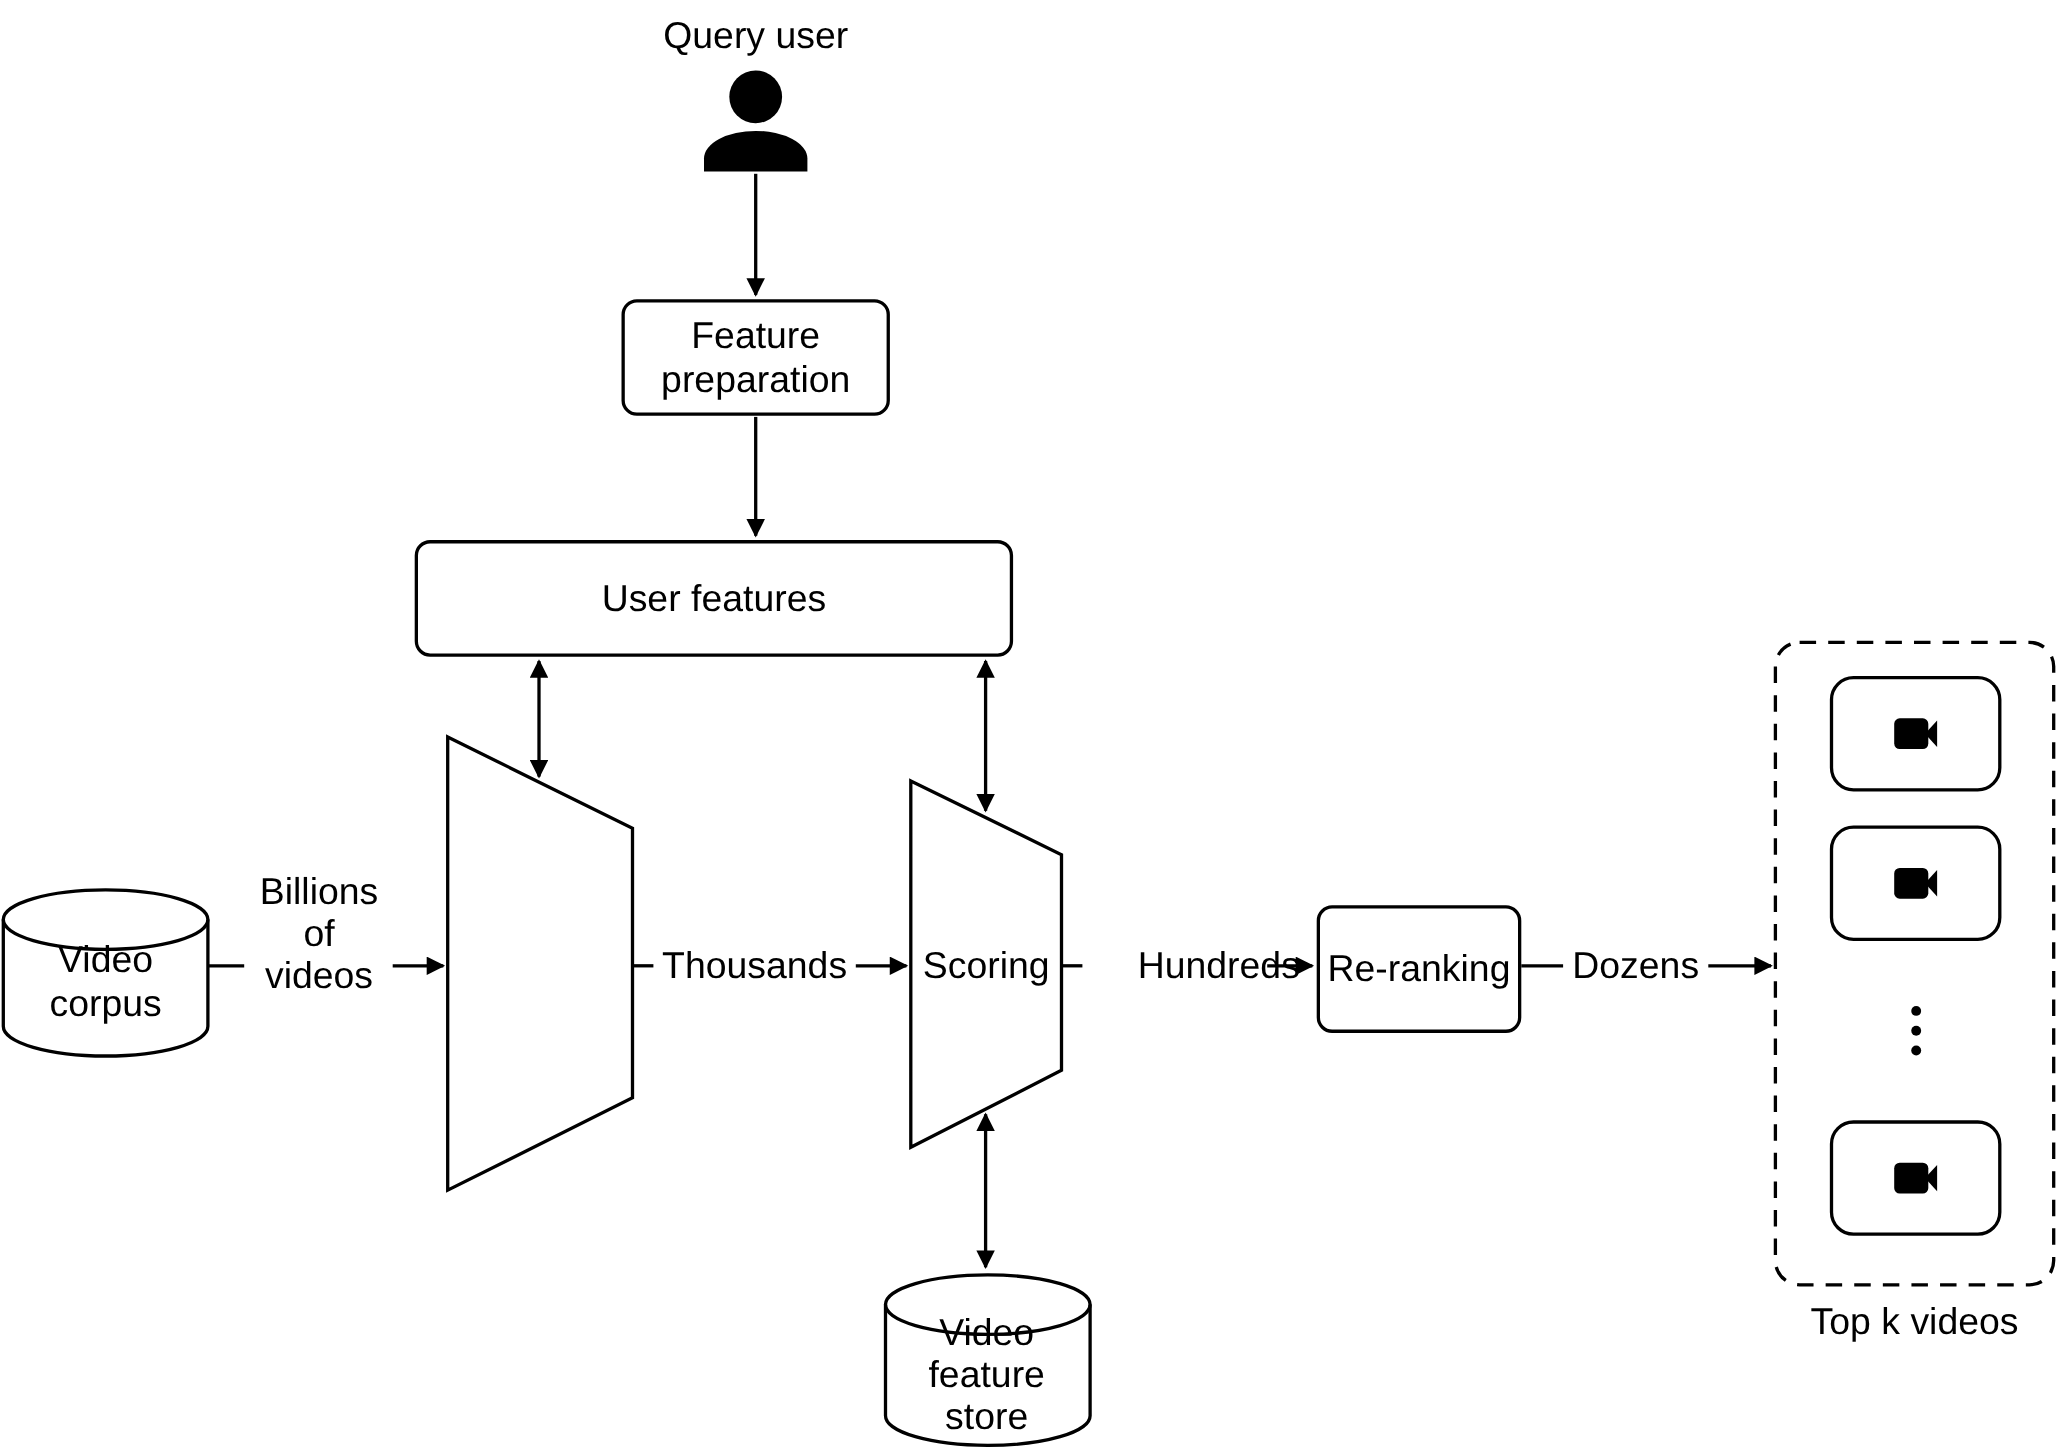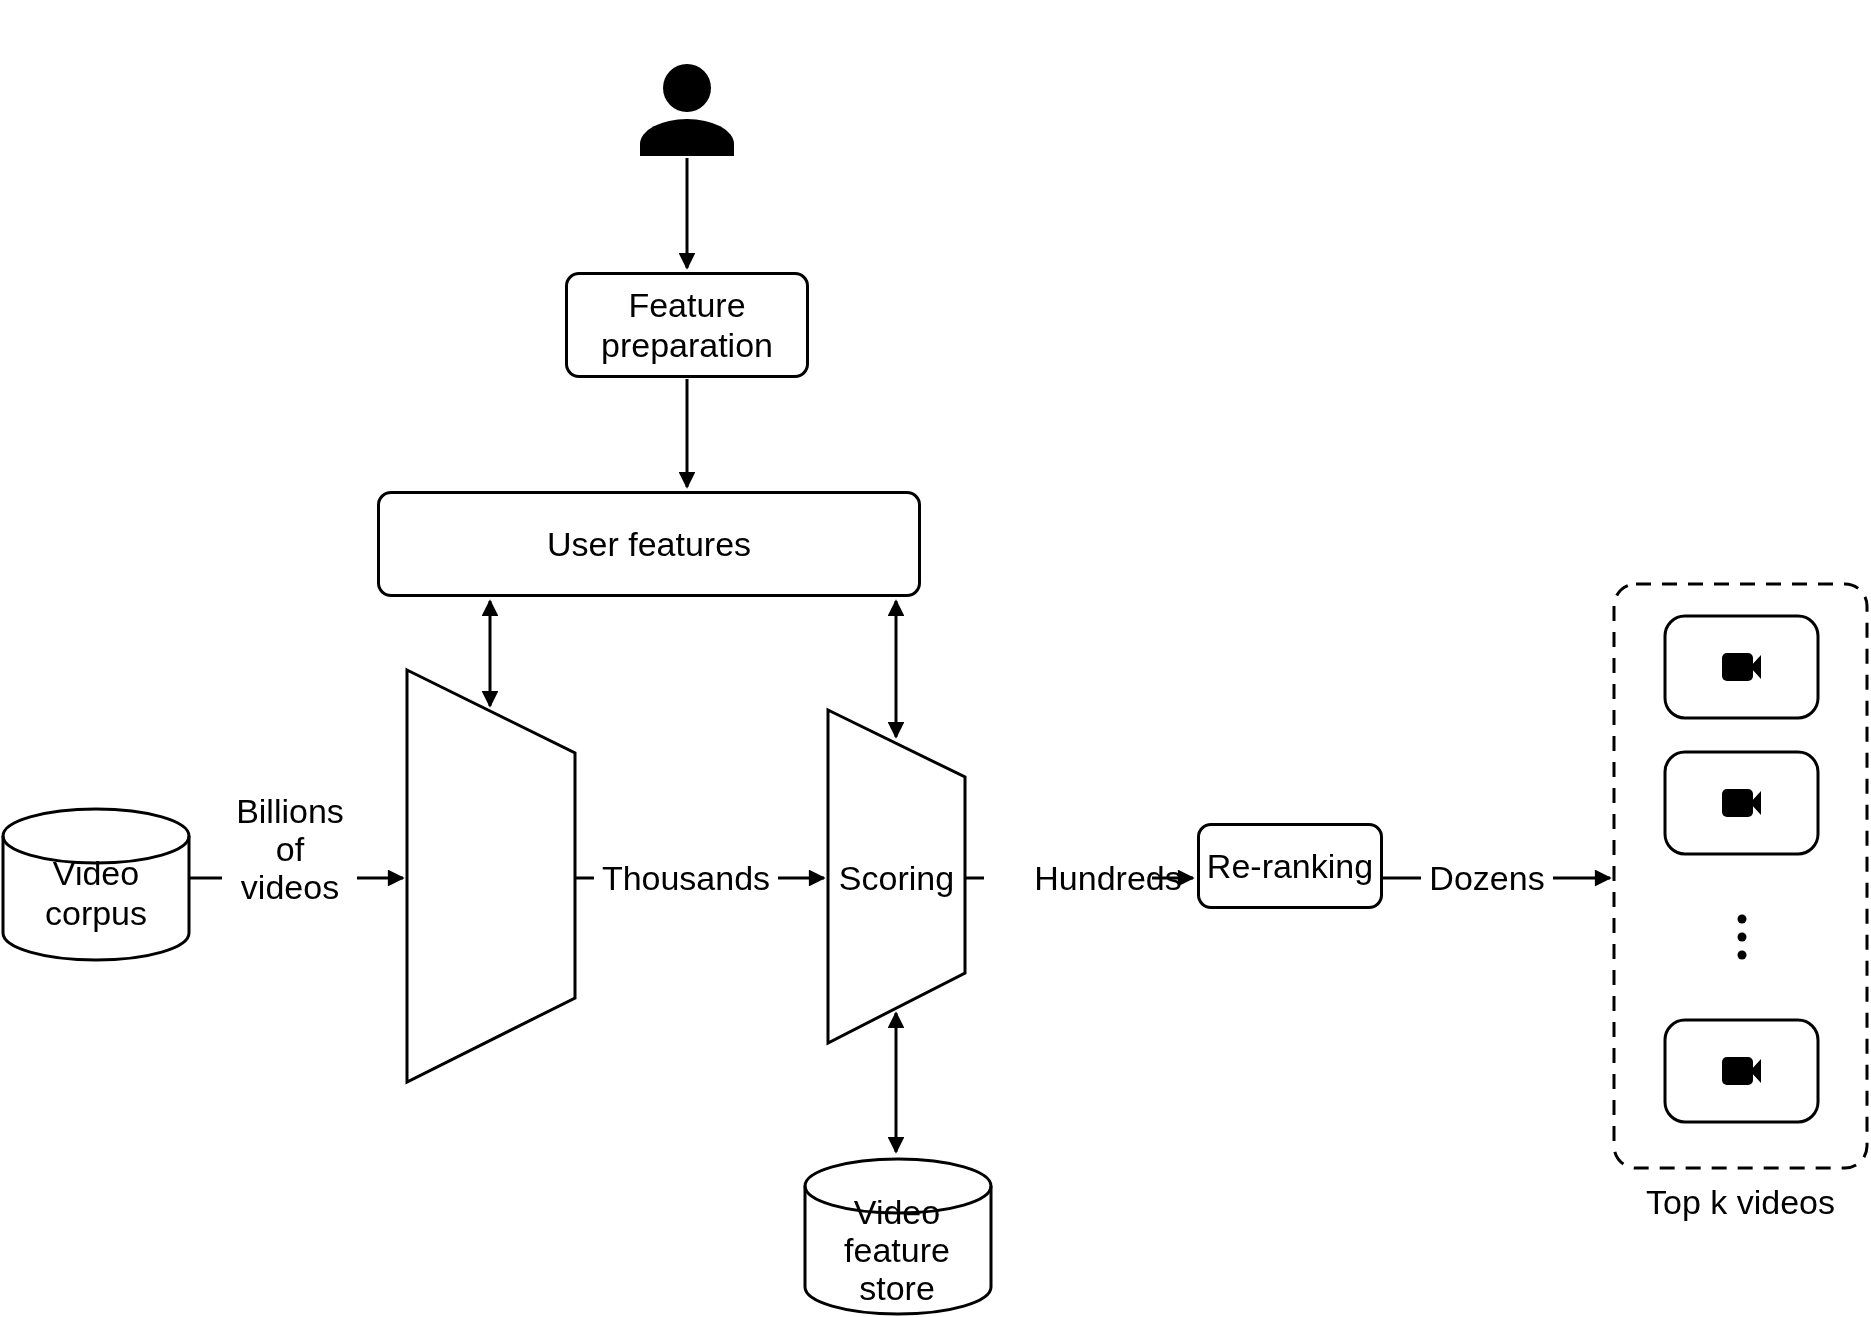--- a/index.html
+++ b/index.html
@@ -89,22 +89,23 @@
     <g>
       <circle class="solid" cx="1742" cy="919" r="4.5"></circle>
       <circle class="solid" cx="1742" cy="937" r="4.5"></circle>
       <circle class="solid" cx="1742" cy="955" r="4.5"></circle>
     </g>
   </svg>
 
   <div class="box" style="left:565px;top:272px;width:244px;height:106px;">Feature
 preparation</div>
   <div class="box" style="left:377px;top:491px;width:544px;height:106px;">User features</div>
-  <div class="box" style="left:1197px;top:823px;width:186px;height:86px;">Re-ranking</div>
+  <div class="box" style="left:1197px;top:823px;width:186px;height:116px;">Re-ranking</div>
 
+  <div class="label" style="left:557px;top:13px;width:260px;">Query user</div>
   <div class="label" style="left:828px;top:858px;width:137px;">Scoring</div>
   <div class="label" style="left:6px;top:853px;width:180px;">Video
 corpus</div>
   <div class="label lh38" style="left:807px;top:1193px;width:180px;">Video
 feature
 store</div>
   <div class="label lh38" style="left:210px;top:792px;width:160px;">Billions
 of
 videos</div>
   <div class="label" style="left:586px;top:858px;width:200px;text-align:center;">Thousands</div>

